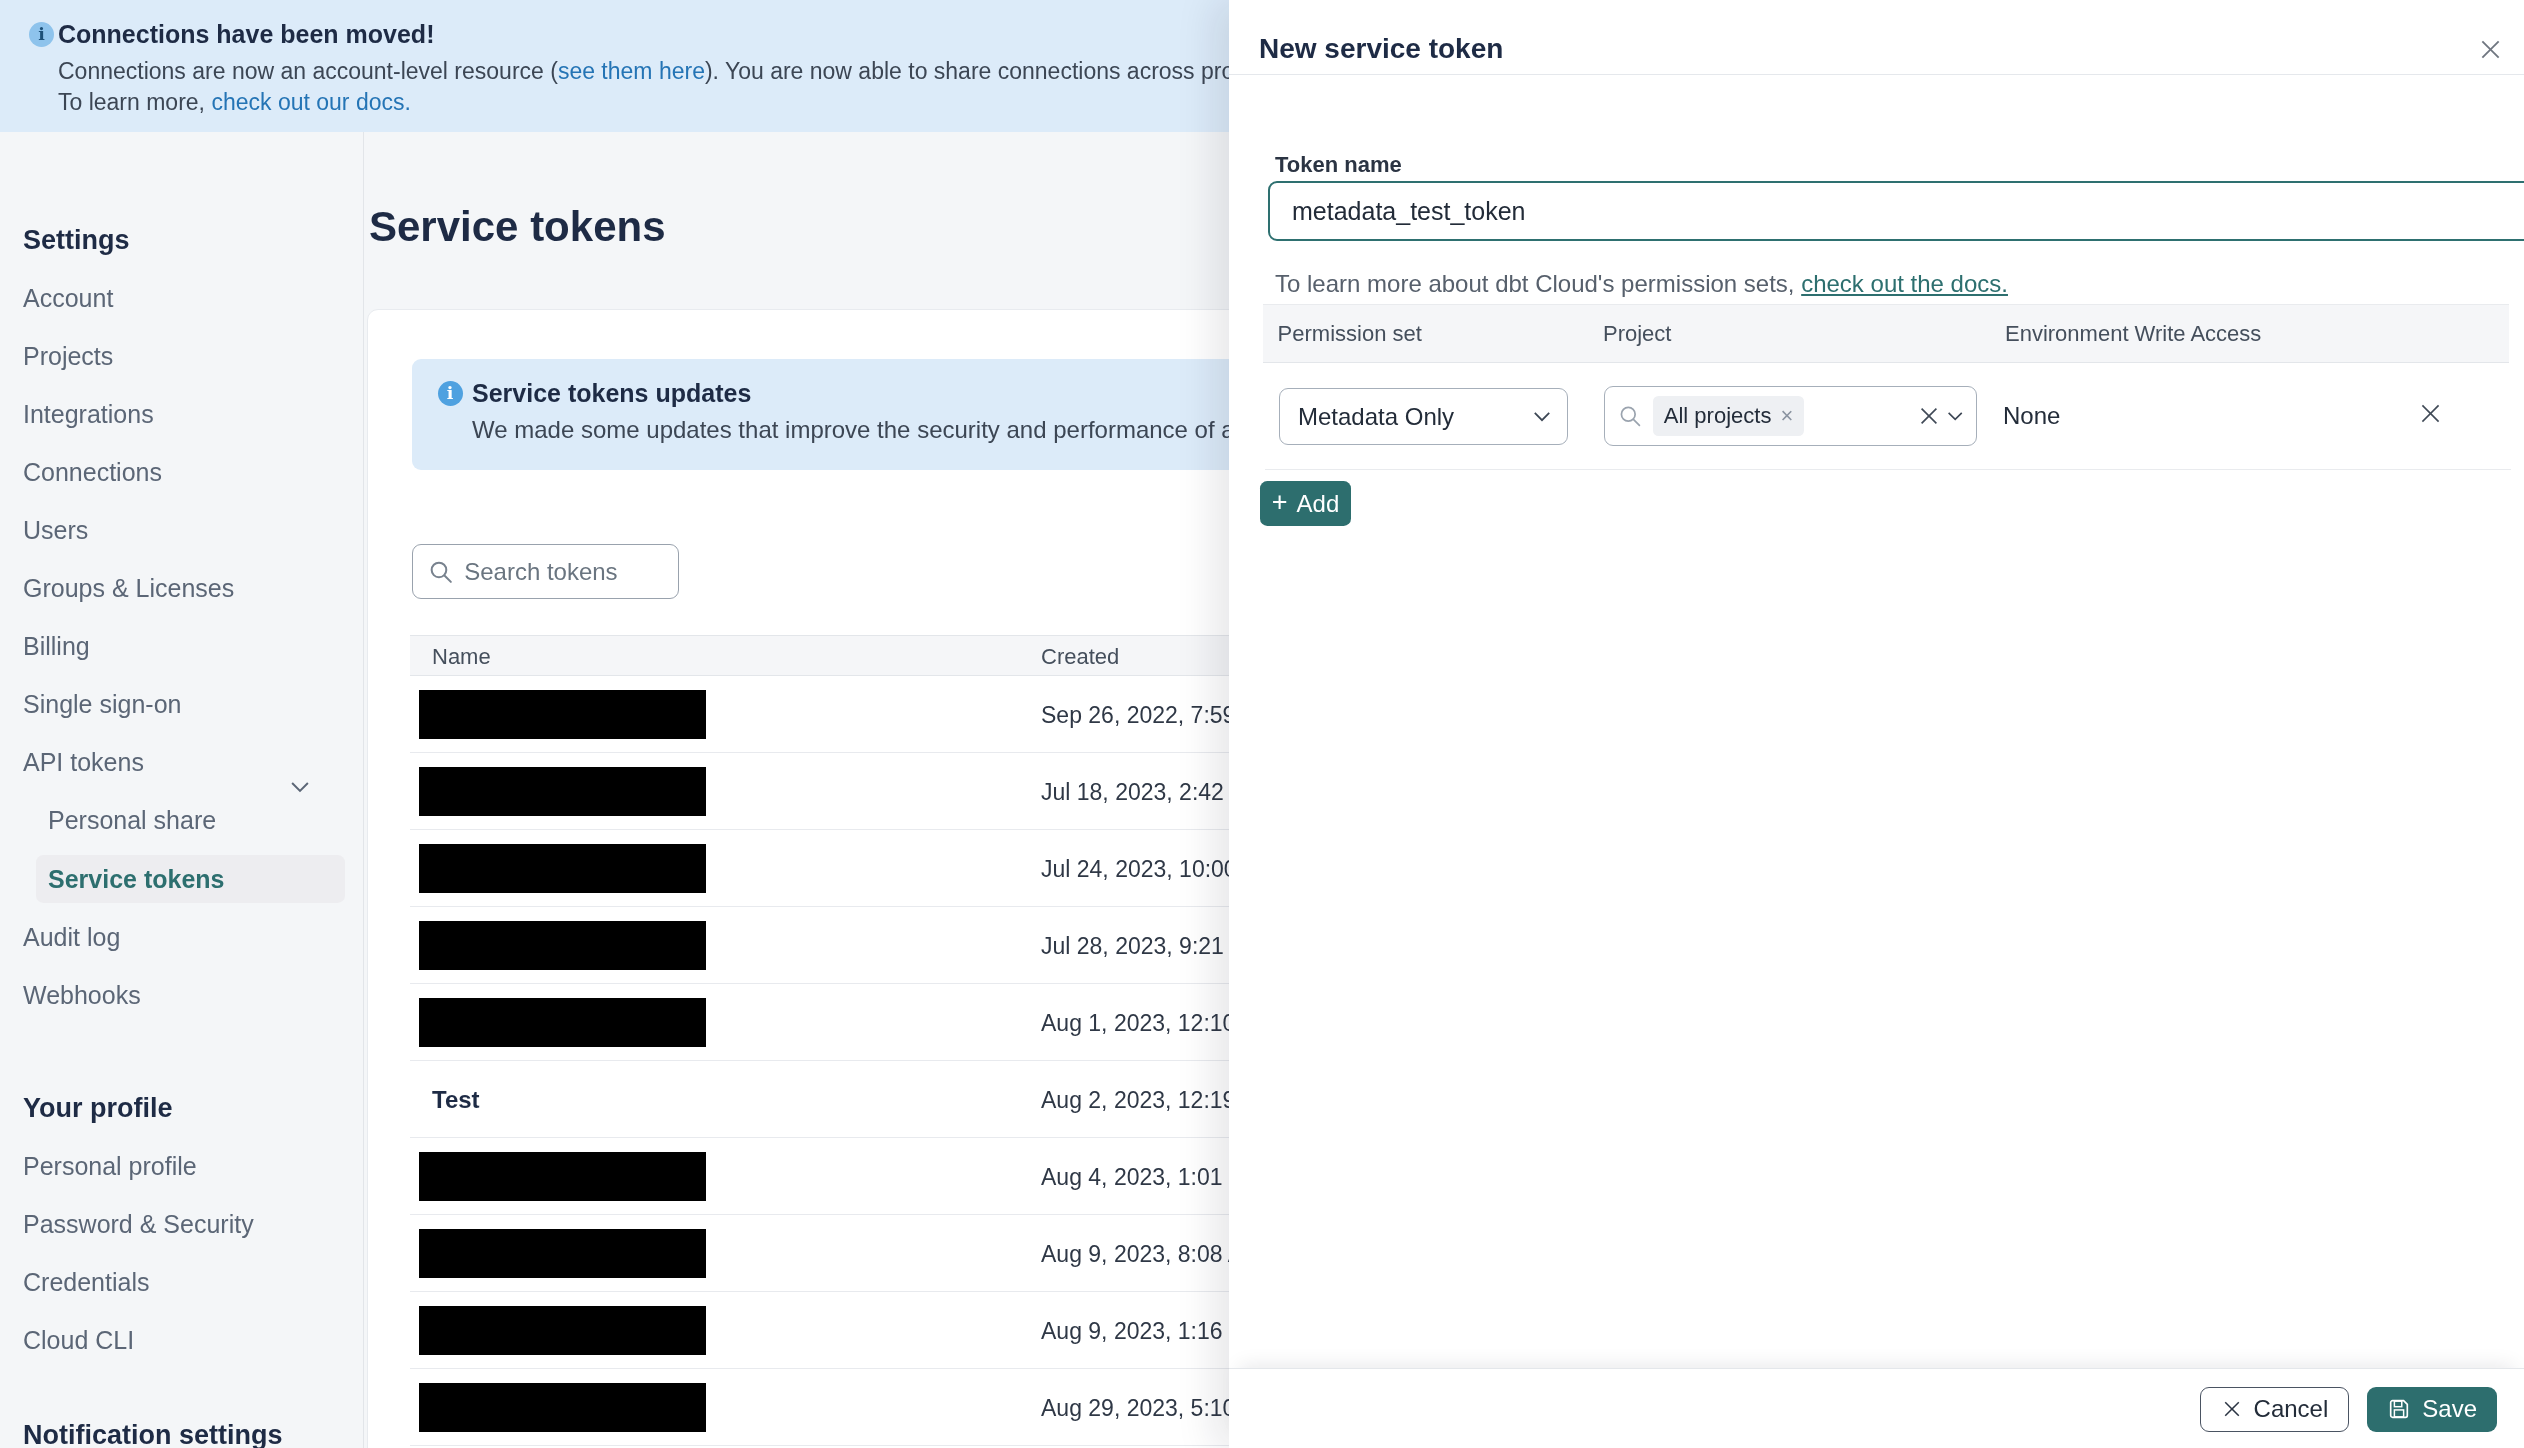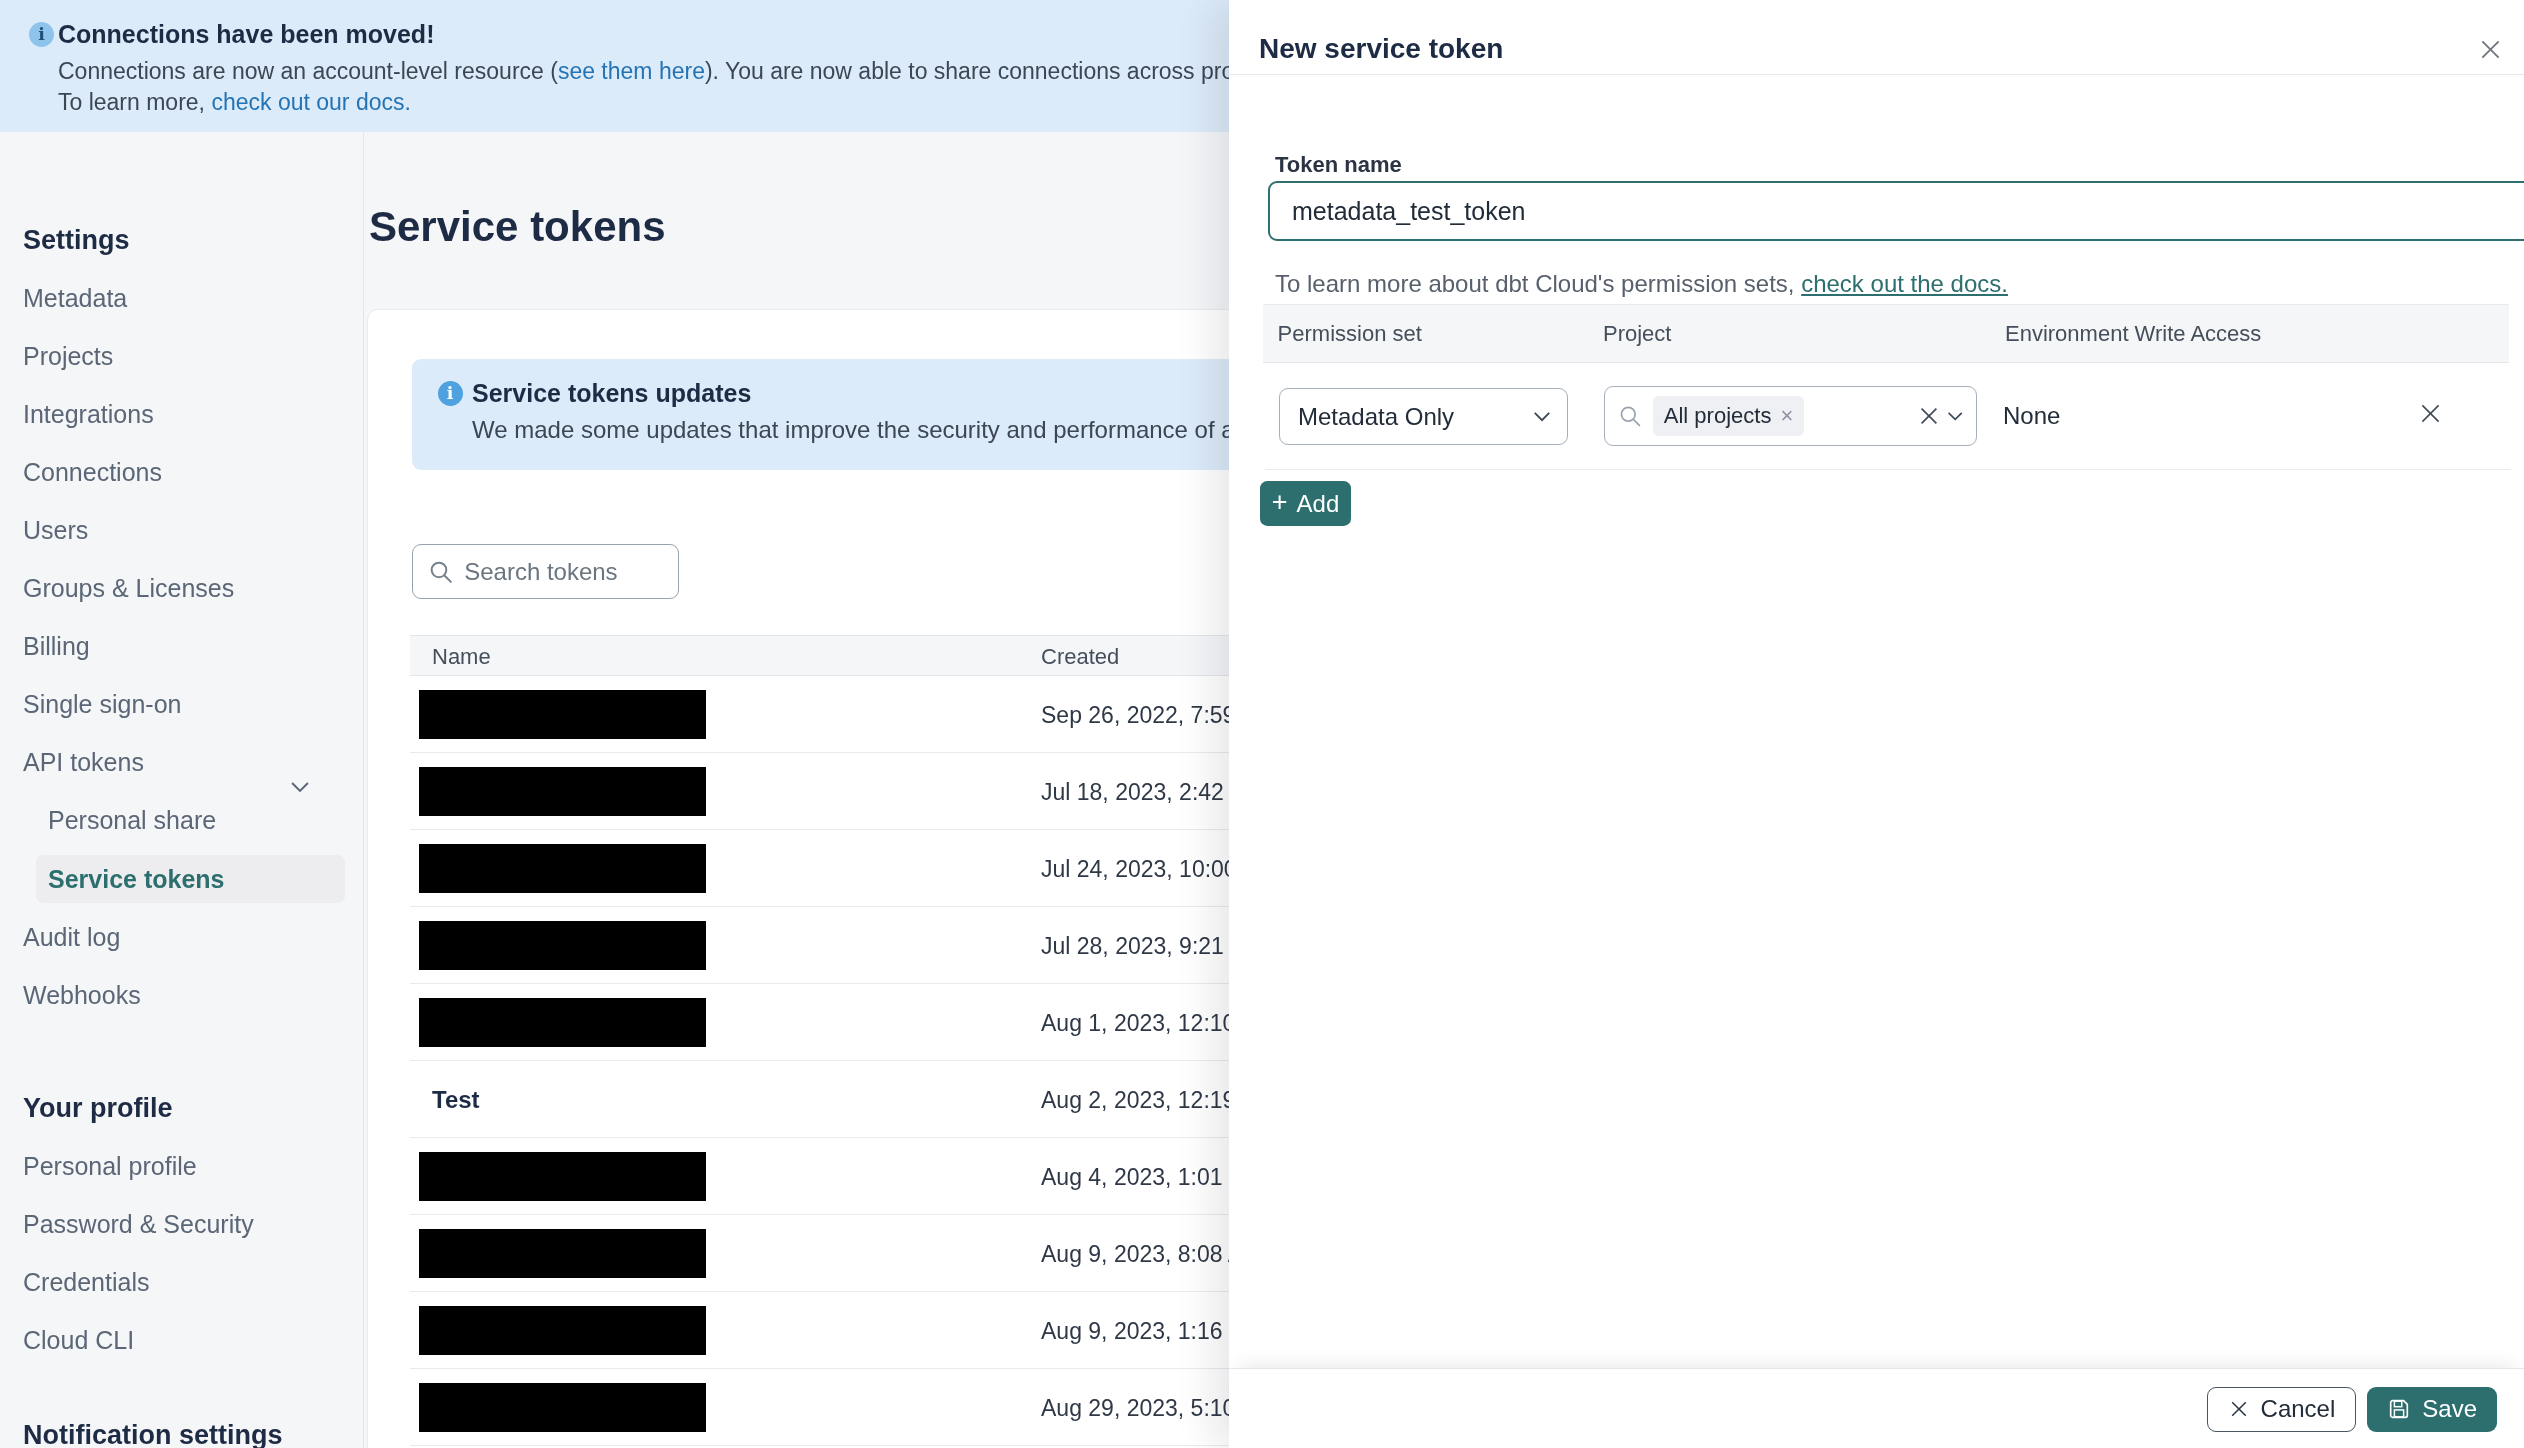--- a/index.html
+++ b/index.html
@@ -98,21 +98,21 @@
 
   .perm-divider { position:absolute; left:36px; top:469px; width:1246px; height:0.9px; background:#e9ebee; }
 
   .add-btn { position:absolute; left:31px; top:481px; width:91px; height:45px; background:#2d6e6e; border:none;
              border-radius:7.3px; color:#fff; font-size:24px; font-family:"Liberation Sans", sans-serif;
              display:flex; align-items:center; justify-content:center; gap:9px; cursor:pointer; }
   .add-plus { font-size:27px; font-weight:normal; line-height:1; margin-top:-2.7px; }
 
   .panel-footer { position:absolute; left:0; bottom:0; width:100%; height:81px; background:#fff;
                   border-top:0.9px solid #e4e7eb; box-shadow:0 -12.8px 20px -11px rgba(16,24,40,.10);
-                  display:flex; align-items:center; justify-content:flex-end; gap:11px; padding-right:28px; }
+                  display:flex; align-items:center; justify-content:flex-end; gap:18px; padding-right:28px; }
   .btn-cancel { height:45px; padding:0 20px; background:#fff; border:1.4px solid #4a5362; border-radius:9px;
                 font-size:24px; color:#232c39; font-family:"Liberation Sans", sans-serif;
                 display:flex; align-items:center; gap:11px; cursor:pointer; }
   .btn-save { height:45px; padding:0 20px; background:#2d6e6e; border:none; border-radius:9px;
               font-size:24px; color:#fff; font-family:"Liberation Sans", sans-serif;
               display:flex; align-items:center; gap:11px; cursor:pointer; }
 </style>
 </head>
 <body>
 
@@ -120,21 +120,21 @@
 
   <div class="banner">
     <div class="banner-icon">i</div>
     <div class="banner-title">Connections have been moved!</div>
     <div class="banner-line1"><span>Connections are now an account-level resource (</span><span class="blue-link">see them here</span><span>). You are now able to share connections across projects and, within each pr</span></div>
     <div class="banner-line2"><span>To learn more, </span><span class="blue-link">check out our docs.</span></div>
   </div>
 
   <nav class="sidebar" id="sidebar">
       <div class="sb-heading">Settings</div>
-      <div class="sb-item"><span class="sb-label">Metadata</span></div>
+      <div class="sb-item"><span class="sb-label">Account</span></div>
       <div class="sb-item"><span class="sb-label">Projects</span></div>
       <div class="sb-item"><span class="sb-label">Integrations</span></div>
       <div class="sb-item"><span class="sb-label">Connections</span></div>
       <div class="sb-item"><span class="sb-label">Users</span></div>
       <div class="sb-item"><span class="sb-label">Groups &amp; Licenses</span></div>
       <div class="sb-item"><span class="sb-label">Billing</span></div>
       <div class="sb-item"><span class="sb-label">Single sign-on</span></div>
       <div class="sb-item"><span class="sb-label">API tokens</span><span class="sb-chevron"><svg width="20" height="12.8" viewBox="0 0 20 13" fill="none">
             <polyline points="2,2 10,10 18,2" stroke="#5b6676" stroke-width="2"></polyline>
           </svg></span></div>

